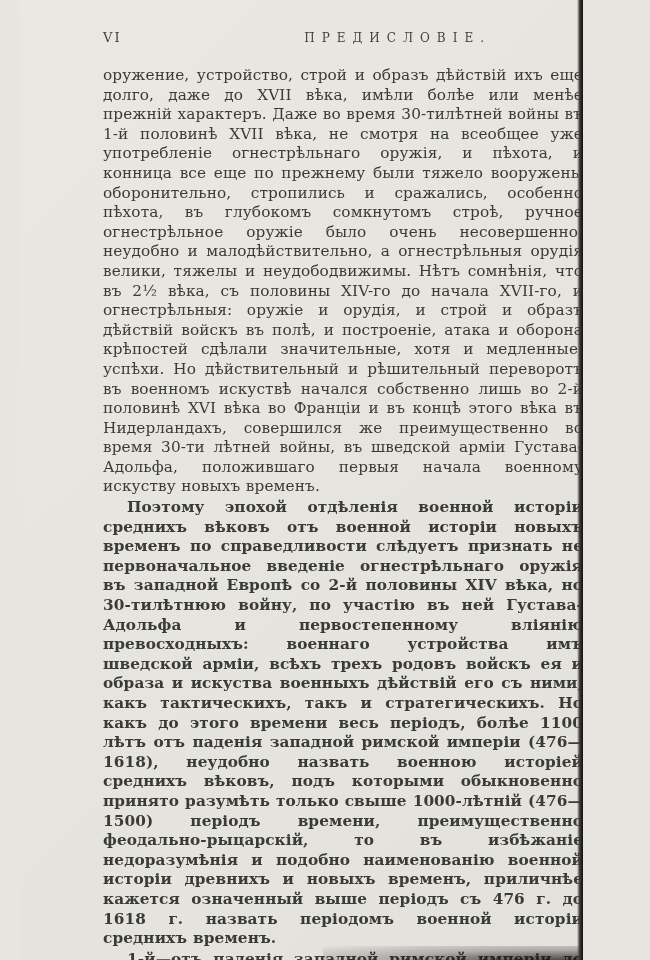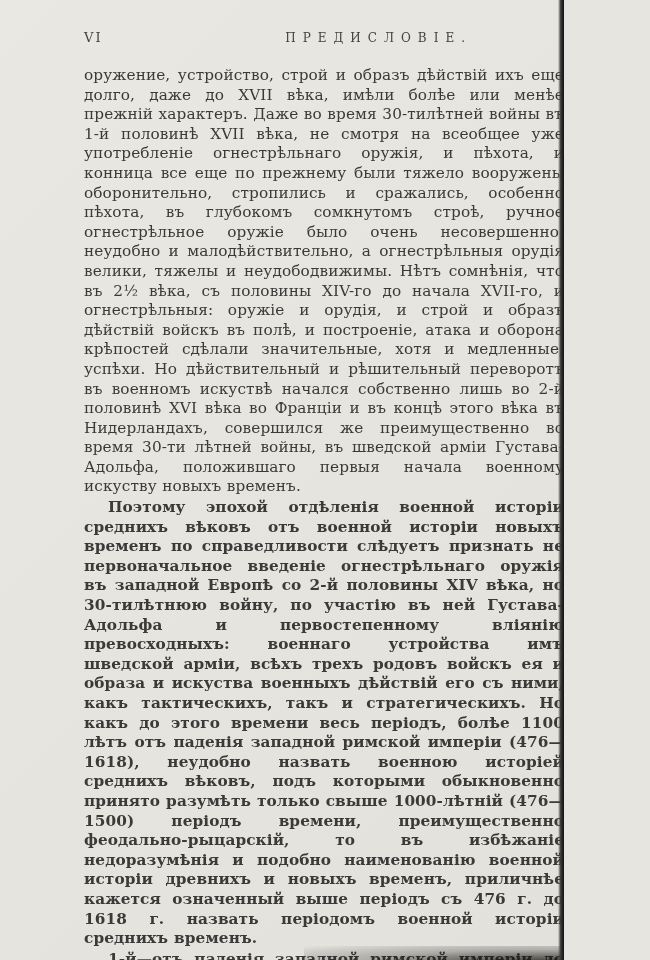--- a/index.html
+++ b/index.html
@@ -11,20 +11,21 @@
     overflow: hidden;
   }
   .scan-page {
     position: relative;
     width: 564px;
     height: 960px;
     background: linear-gradient(135deg, #eae8e3 0%, #e7e5e0 40%, #e3e1dc 100%);
     font-family: "DejaVu Serif", serif;
     color: #3a3a38;
     box-sizing: border-box;
+    margin-left: 19px;
   }
   
   .scan-edge-right {
     position: absolute;
     top: 0;
     right: 0;
     width: 6px;
     height: 100%;
     background: linear-gradient(to left, #101010 0%, #3c3b39 55%, rgba(60,59,57,0) 100%);
   }

